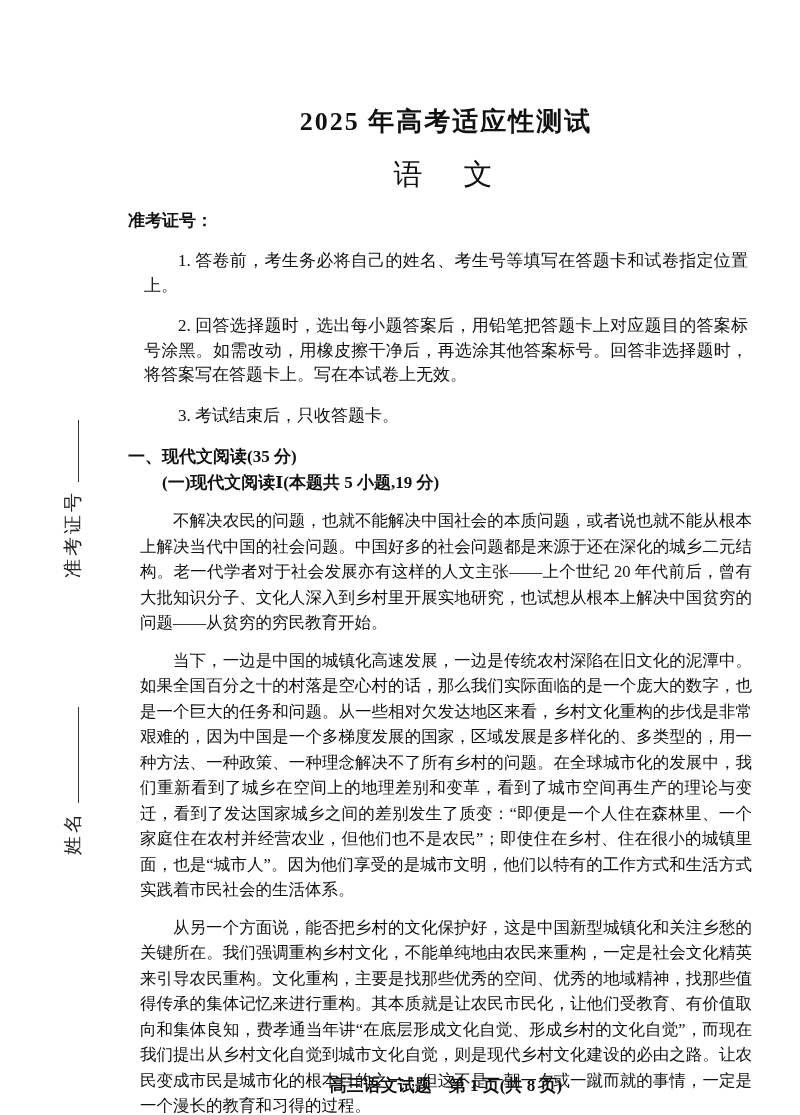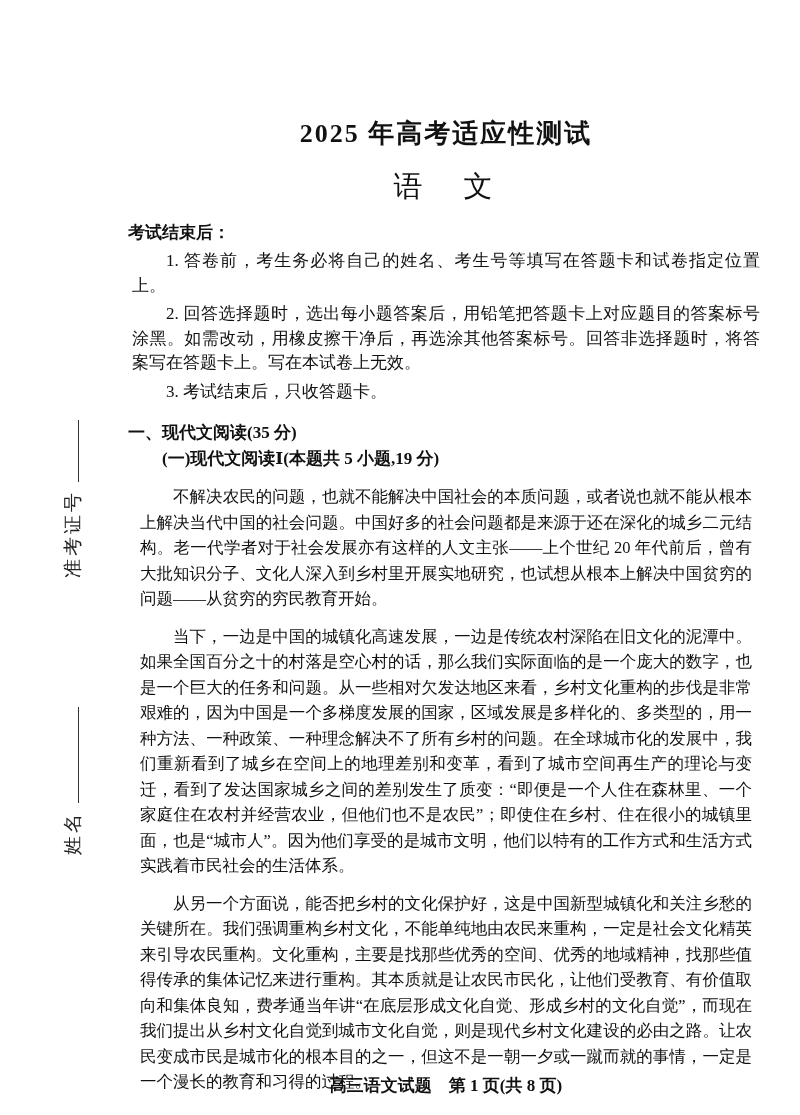--- a/index.html
+++ b/index.html
@@ -20,40 +20,40 @@
     position: absolute;
     left: 128px;
     top: 104px;
     width: 636px;
   }
   .doc-title {
     text-align: center;
     font-size: 26px;
     font-weight: bold;
     letter-spacing: 2px;
-    margin: 12px;
+    margin: 0;
   }
   .doc-subject {
     text-align: center;
     font-size: 29px;
     font-weight: normal;
     letter-spacing: 6px;
     margin: 16px 0 14px 0;
   }
   .notice-heading {
     font-size: 17px;
     font-weight: bold;
     line-height: 24px;
   }
   .notice-item {
     font-size: 17px;
     line-height: 24.5px;
     text-indent: 2em;
     text-align: justify;
-    margin: 4px;
+    margin: 16px;
   }
   .section-heading {
     font-size: 17px;
     font-weight: bold;
     line-height: 26px;
     margin-top: 16px;
   }
   .part-heading {
     font-size: 17px;
     font-weight: bold;
@@ -111,21 +111,21 @@
   <div class="seal-group" style="left: 60px; top: 855px;">
     <span>姓名</span><span class="blank-line blank-name"></span>
   </div>
 
   <div class="content">
 
     <h1 class="doc-title">2025 年高考适应性测试</h1>
 
     <h2 class="doc-subject">语　文</h2>
 
-    <div class="notice-heading">考试结束后：</div>
+    <div class="notice-heading">准考证号：</div>
 
     <p class="notice-item">1. 答卷前，考生务必将自己的姓名、考生号等填写在答题卡和试卷指定位置上。</p>
     <p class="notice-item">2. 回答选择题时，选出每小题答案后，用铅笔把答题卡上对应题目的答案标号涂黑。如需改动，用橡皮擦干净后，再选涂其他答案标号。回答非选择题时，将答案写在答题卡上。写在本试卷上无效。</p>
     <p class="notice-item">3. 考试结束后，只收答题卡。</p>
 
     <div class="section-heading">一、现代文阅读(35 分)</div>
 
     <div class="part-heading">(一)现代文阅读Ⅰ(本题共 5 小题,19 分)</div>
 
 

